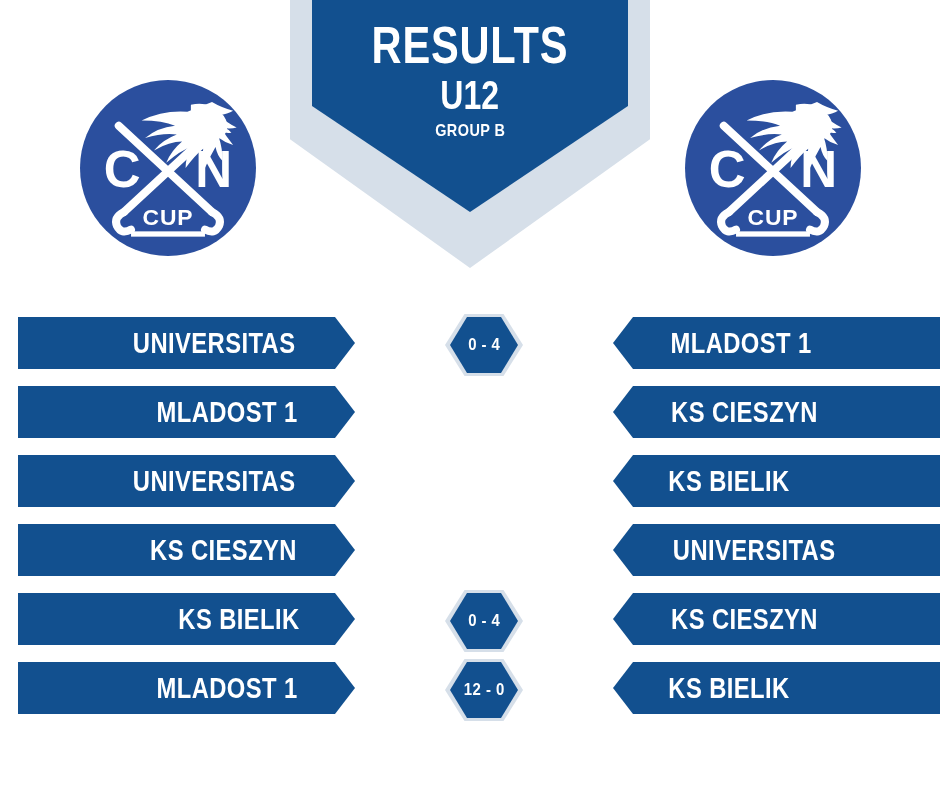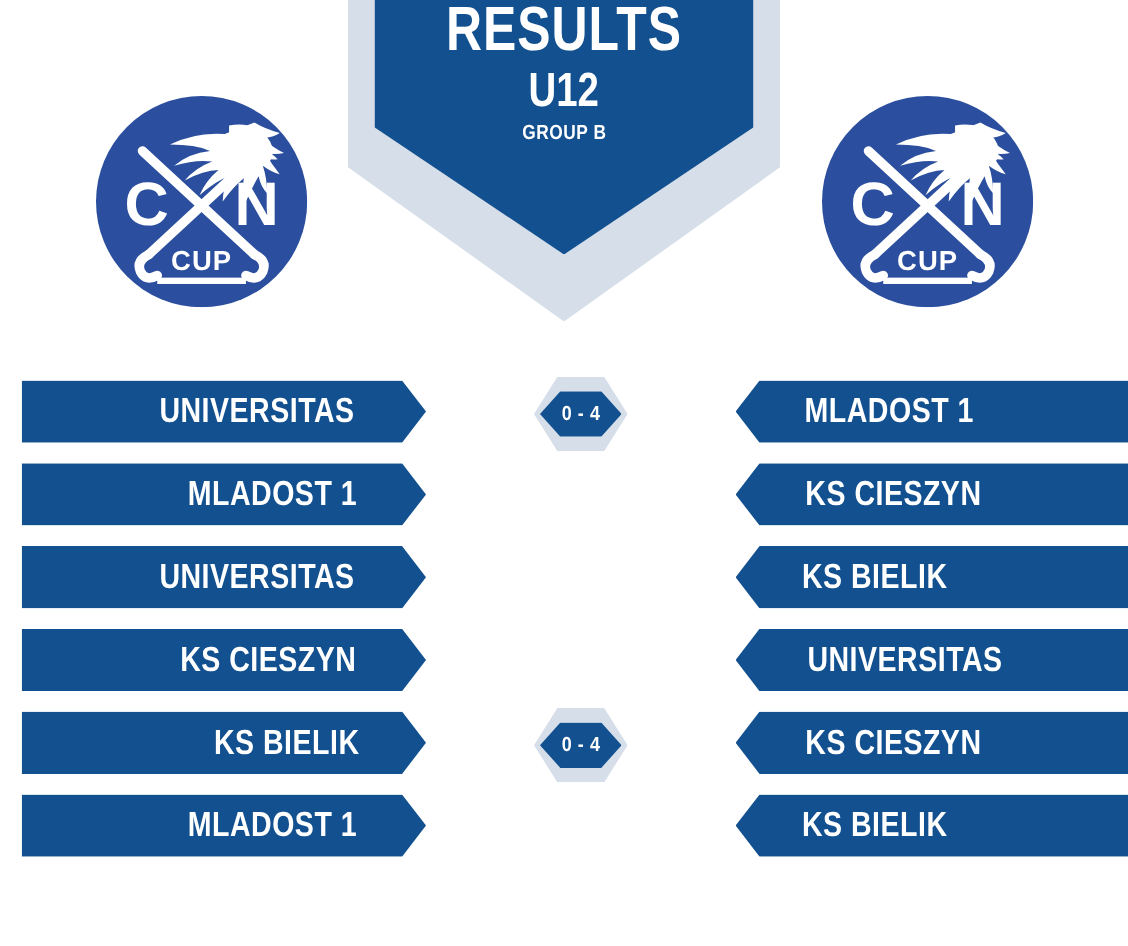--- a/index.html
+++ b/index.html
@@ -20,21 +20,21 @@
     clip-path: polygon(0 0, 100% 0, 100% 52%, 50% 100%, 0 52%);
   }
   .pennant-dark{
     position:absolute; left:312px; top:0; width:316px; height:212px;
     background:#12508f;
     clip-path: polygon(0 0, 100% 0, 100% 50%, 50% 100%, 0 50%);
   }
   #header-text{
     position:absolute; left:312px; top:0; width:316px; height:212px;
     display:flex; flex-direction:column; align-items:center;
-    color:#ffffff; text-align:center;
+    padding-top:20px; color:#ffffff; text-align:center;
   }
   #title-results{
     font-size:52px; font-weight:bold; letter-spacing:1px; line-height:0.98;
     transform:scaleX(0.80); transform-origin:center;
     font-family:"Liberation Sans Narrow","Liberation Sans",sans-serif;
   }
   #title-age{
     font-size:40px; font-weight:bold; line-height:1.02; margin-top:4px;
     transform:scaleX(0.80); transform-origin:center;
     font-family:"Liberation Sans Narrow","Liberation Sans",sans-serif;
@@ -74,21 +74,21 @@
     transform:scaleX(0.82); transform-origin:center;
     font-family:"Liberation Sans Narrow","Liberation Sans",sans-serif;
   }
   .score-hex{
     position:absolute; left:50%; top:-3px; transform:translateX(-50%);
     width:78px; height:62px; background:#d6dfe9;
     clip-path: polygon(25% 0, 75% 0, 100% 50%, 75% 100%, 25% 100%, 0 50%);
     display:flex; align-items:center; justify-content:center;
   }
   .score-hex-inner{
-    width:68px; height:38px; background:#12508f;
+    width:68px; height:56px; background:#12508f;
     clip-path: polygon(25% 0, 75% 0, 100% 50%, 75% 100%, 25% 100%, 0 50%);
     display:flex; align-items:center; justify-content:center;
   }
   .score-text{
     color:#ffffff; font-size:17px; font-weight:bold; letter-spacing:0.5px;
     white-space:nowrap;
     transform:scaleX(0.88); transform-origin:center;
     font-family:"Liberation Sans Narrow","Liberation Sans",sans-serif;
   }
 </style>
@@ -203,17 +203,22 @@
         </div>
       </div>
       <div class="team-bar team-right">
         <span class="team-name">KS CIESZYN</span>
       </div>
     </div>
     <div class="match-row">
       <div class="team-bar team-left">
         <span class="team-name">MLADOST 1</span>
       </div>
+      <div class="score-hex">
+        <div class="score-hex-inner">
+          <span class="score-text">12 - 0</span>
+        </div>
+      </div>
       <div class="team-bar team-right">
         <span class="team-name">KS BIELIK</span>
       </div>
     </div>
   </div>
 
 </body></html>

